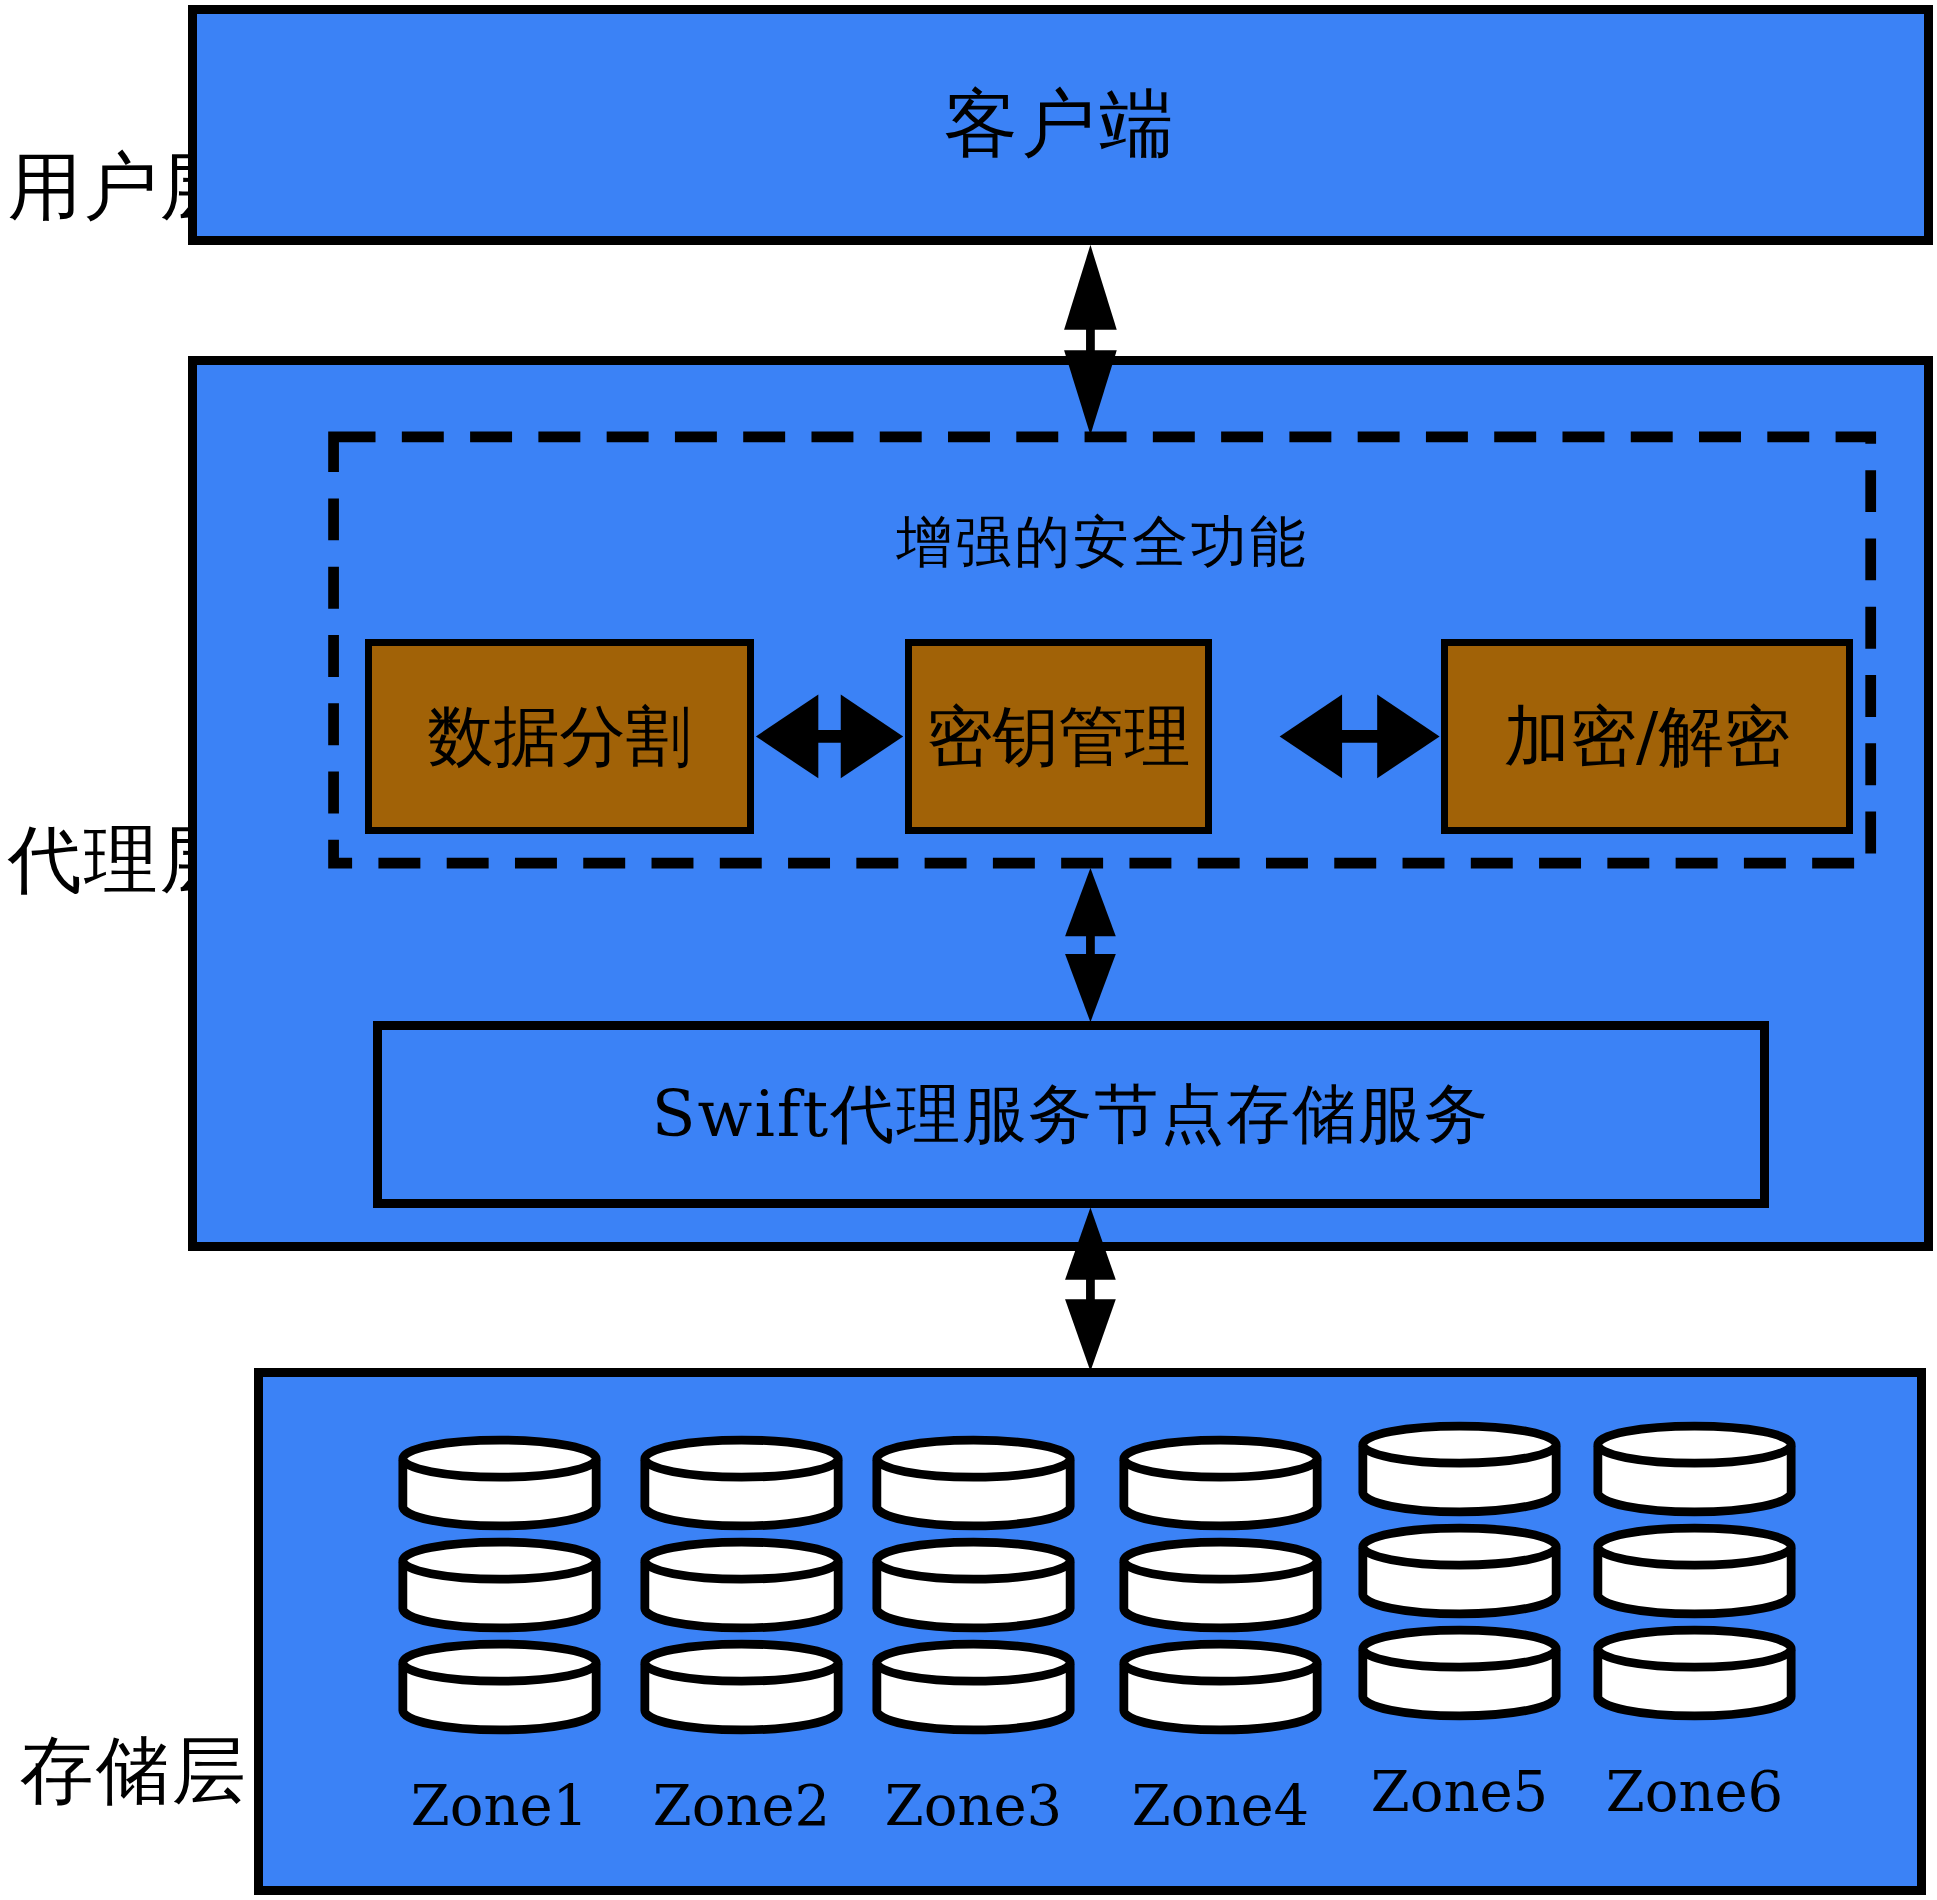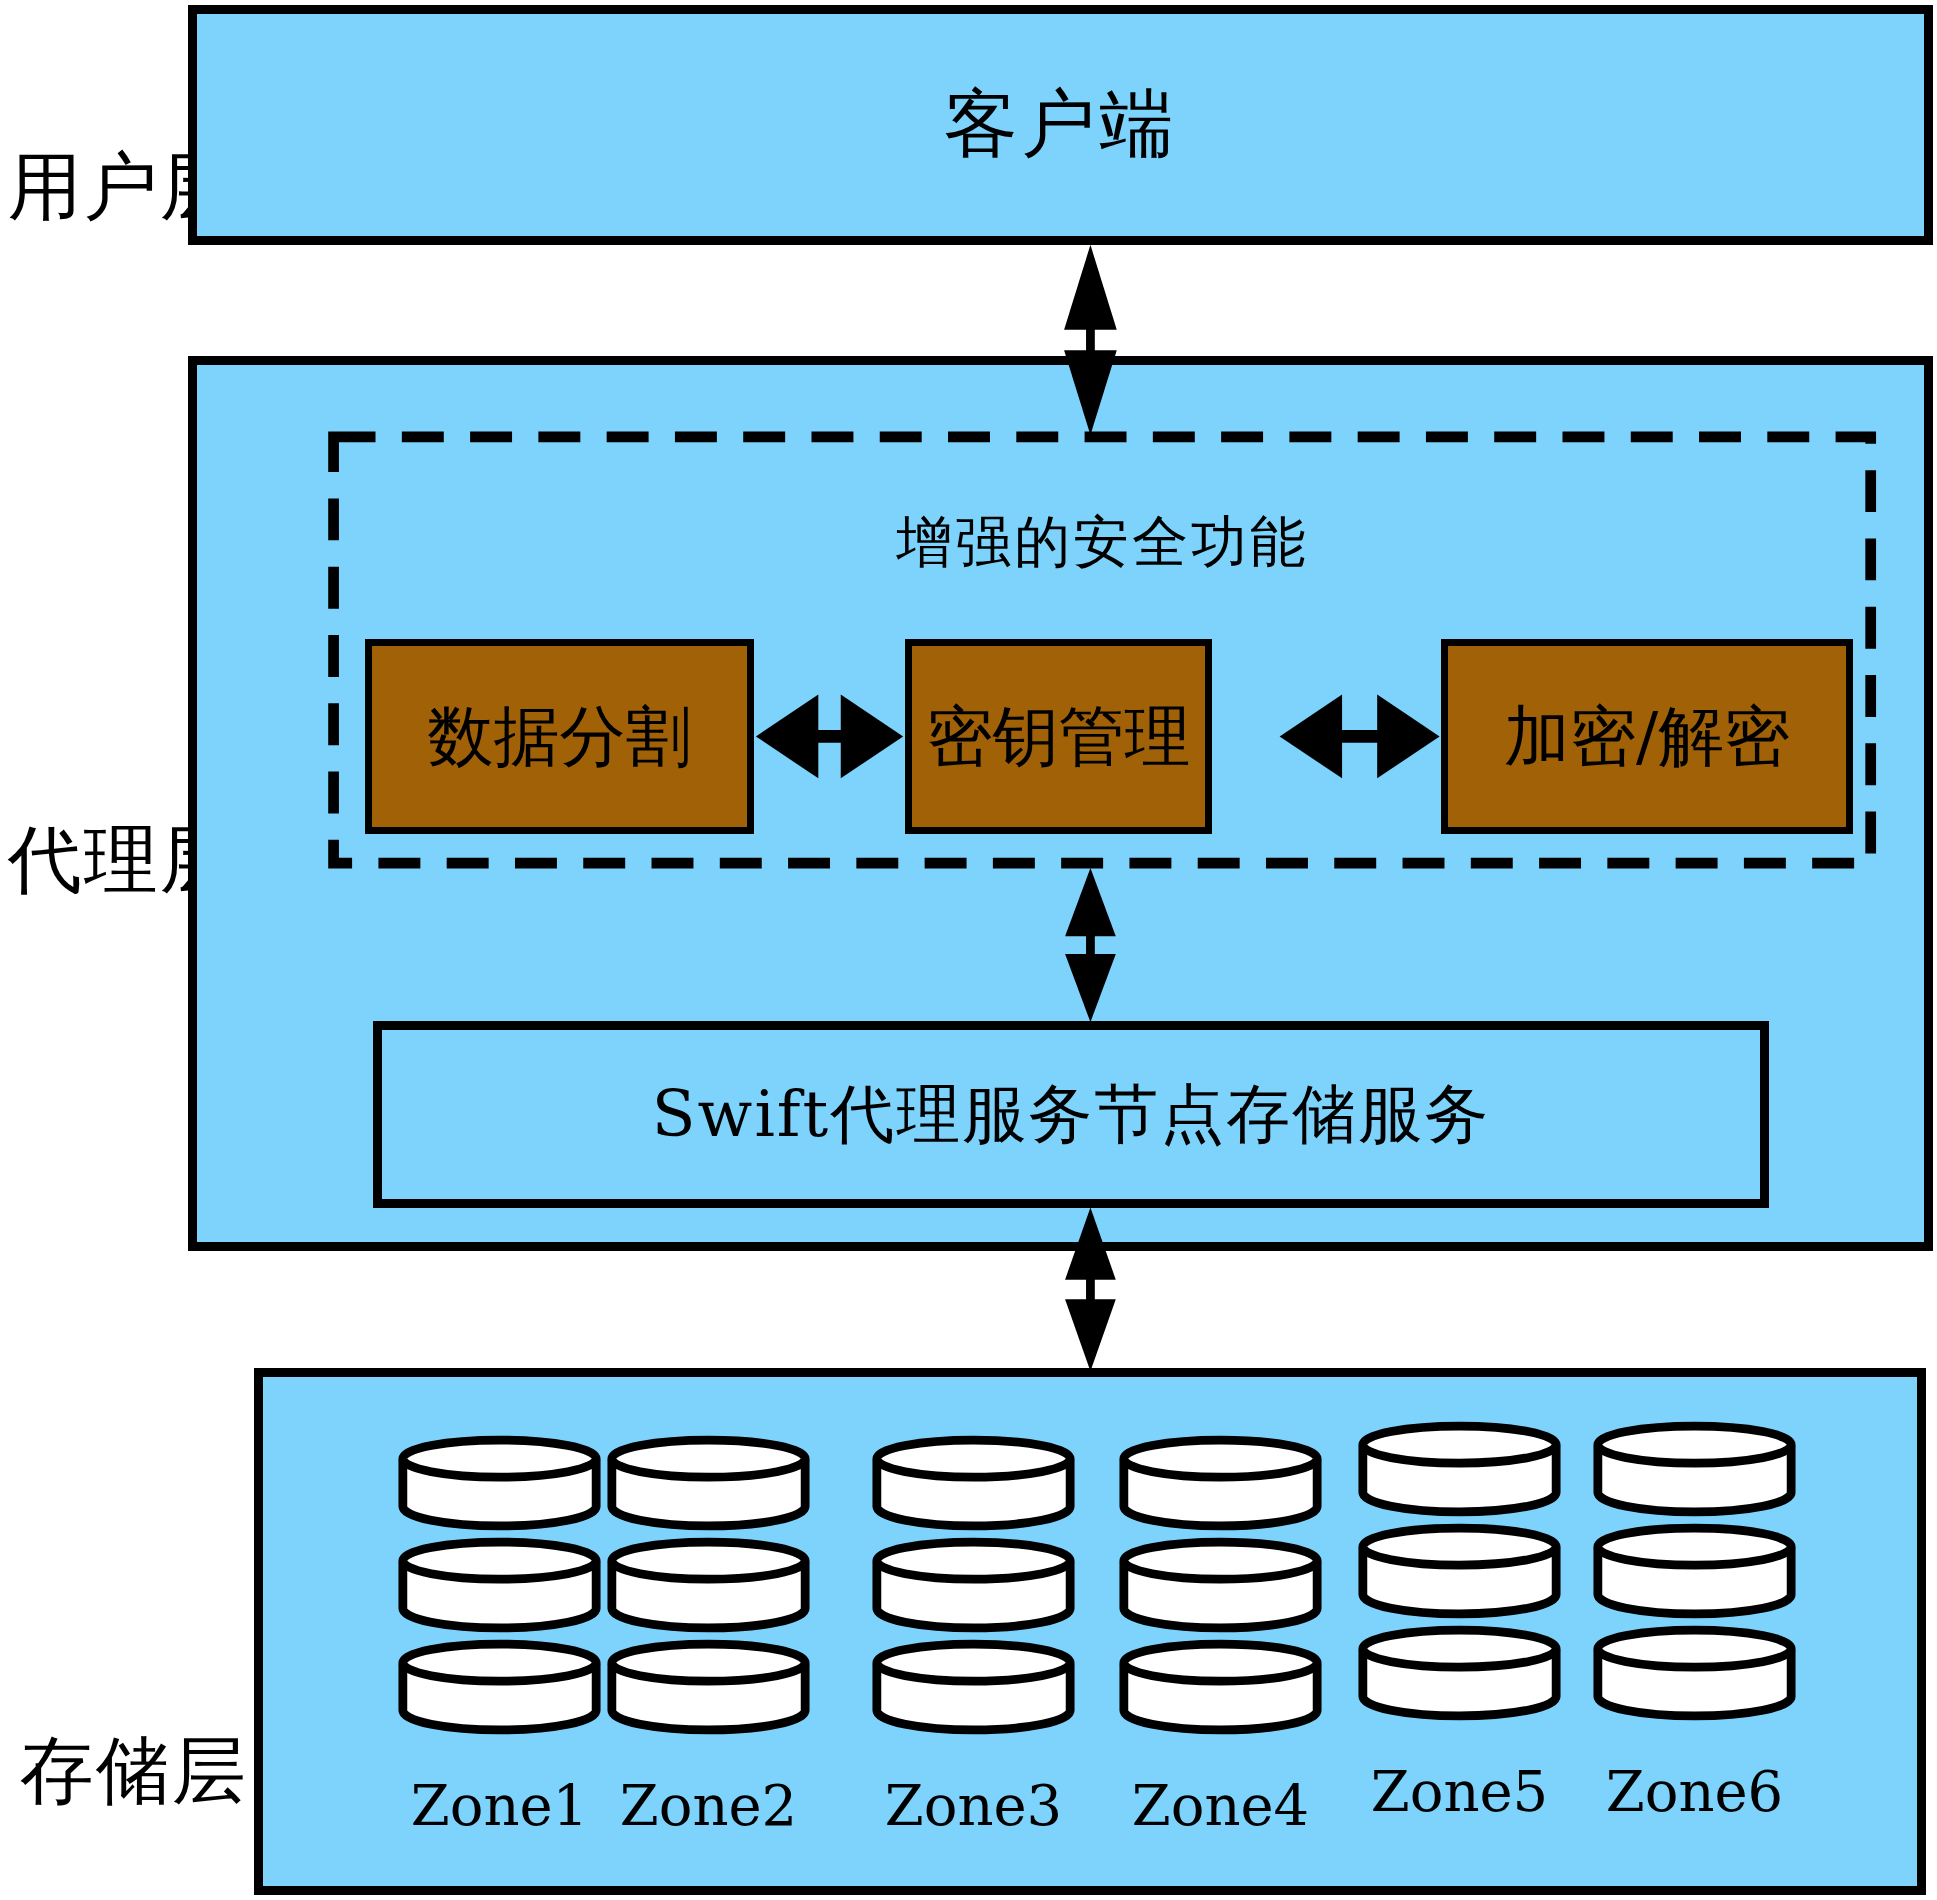--- a/index.html
+++ b/index.html
@@ -14,21 +14,21 @@
   
   .layer-label{
     position:absolute;left:7.8px;
     font-size:74px;font-weight:400;letter-spacing:2px;white-space:nowrap;
   }
   .layer-label.user{top:138px;}
   .layer-label.proxy{top:811px;}
   .layer-label.storage{top:1722px;margin-left:12px;}
 
   
-  .box{position:absolute;box-sizing:border-box;border:9.8px solid #000;background:#7dd3fc;}
+  .box{position:absolute;box-sizing:border-box;border:9.8px solid #000;background:#3b82f6;}
   .box-user{left:188px;top:4.9px;width:1745px;height:240px;}
   .box-proxy{left:188px;top:356px;width:1745px;height:895px;}
   .box-swift{left:373px;top:1021px;width:1396px;height:187px;}
   .box-storage{left:254px;top:1368px;width:1672px;height:527px;}
 
   .center-text{
     position:absolute;inset:0;
     display:flex;align-items:center;justify-content:center;
     white-space:nowrap;
   }
@@ -53,21 +53,21 @@
   
   .zone-col{
     position:absolute;width:205px;top:1434px;
     display:flex;flex-direction:column;align-items:center;
   }
   .zone-col.raised{top:1420px;}
   .zone-col .cyl{display:block;margin-bottom:3.9px;}
   .zone-label{
     margin-top:33px;font-size:56px;white-space:nowrap;
   }
-  .zc1{left:397px;} .zc2{left:606px;} .zc3{left:871px;}
+  .zc1{left:397px;} .zc2{left:639px;} .zc3{left:871px;}
   .zc4{left:1118px;} .zc5{left:1357px;} .zc6{left:1592px;}
 
   
   .overlay{
     position:absolute;left:0;top:0;width:1938px;height:1901px;
     pointer-events:none;
   }
 </style>
 </head>
 <body>

